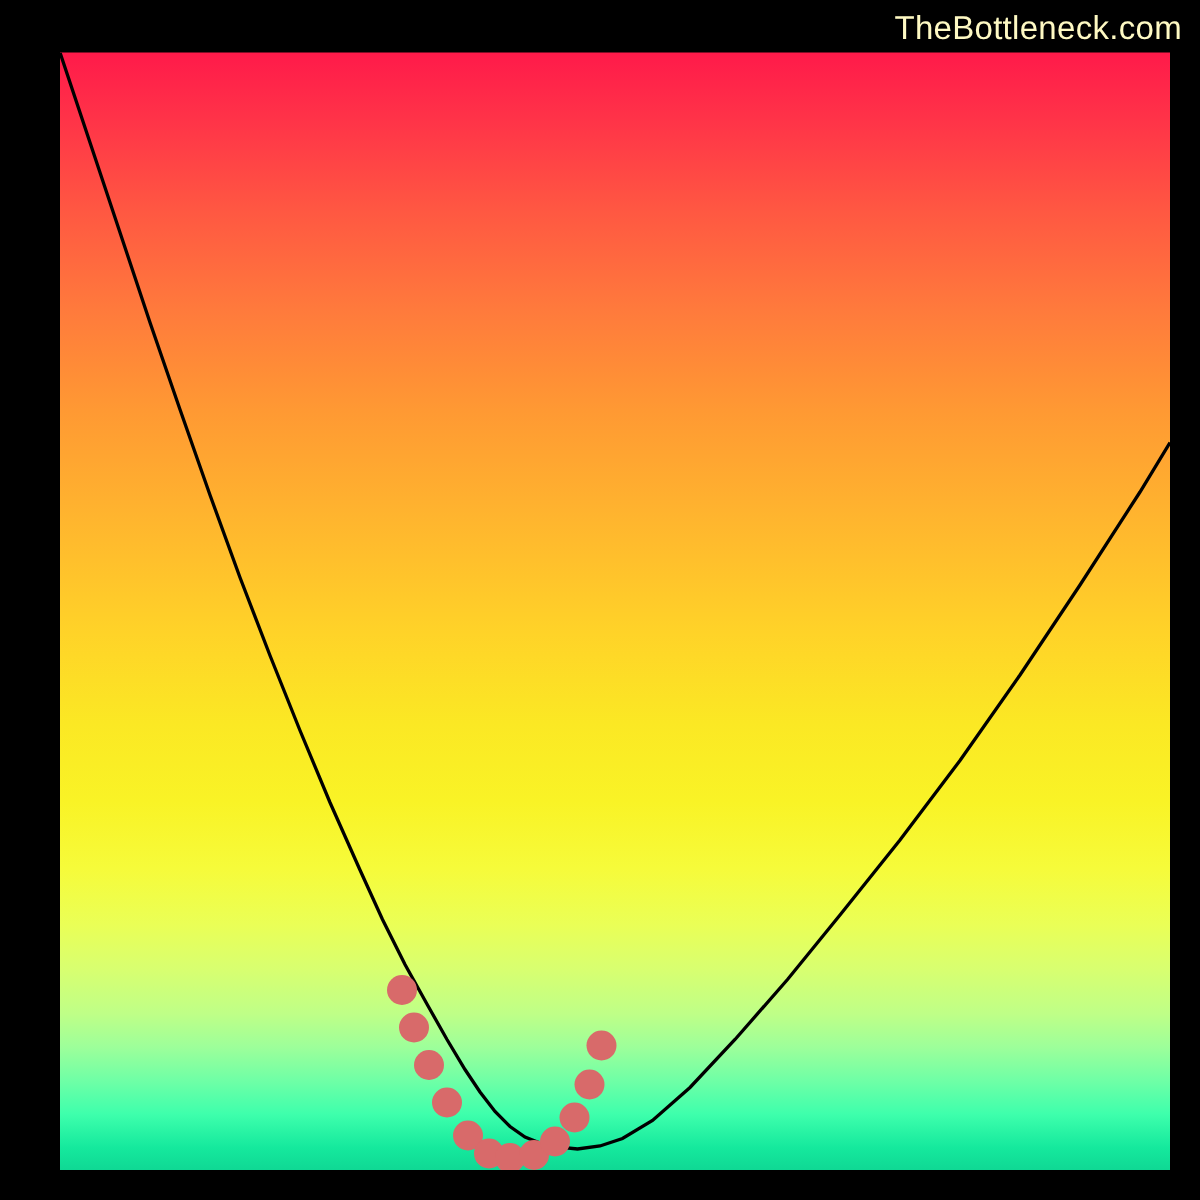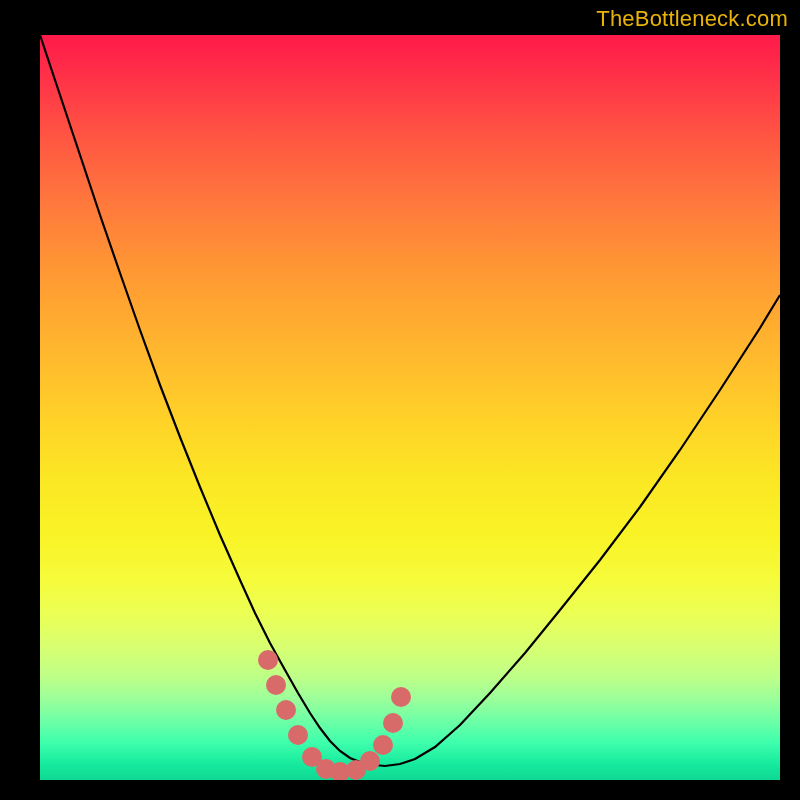--- a/index.html
+++ b/index.html
@@ -8,21 +8,21 @@
     height: 800px;
     background: #000;
     position: relative;
     font-family: Arial, sans-serif;
     overflow: hidden;
   }
   .watermark {
     position: absolute;
     top: 6px;
     right: 12px;
-    color: #eab308;
+    color: #fef9c3;
     font-size: 22px;
     z-index: 10;
     letter-spacing: 0.2px;
   }
   .plot-area {
     position: absolute;
     left: 40px;
     top: 35px;
     width: 740px;
     height: 745px;

